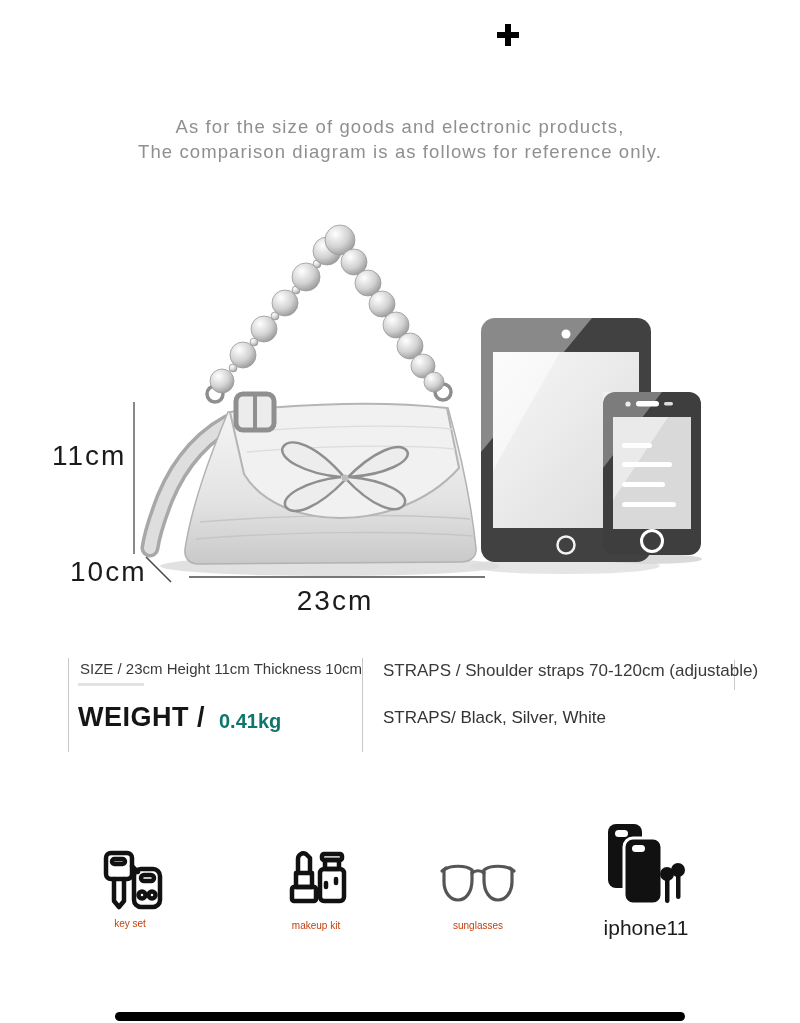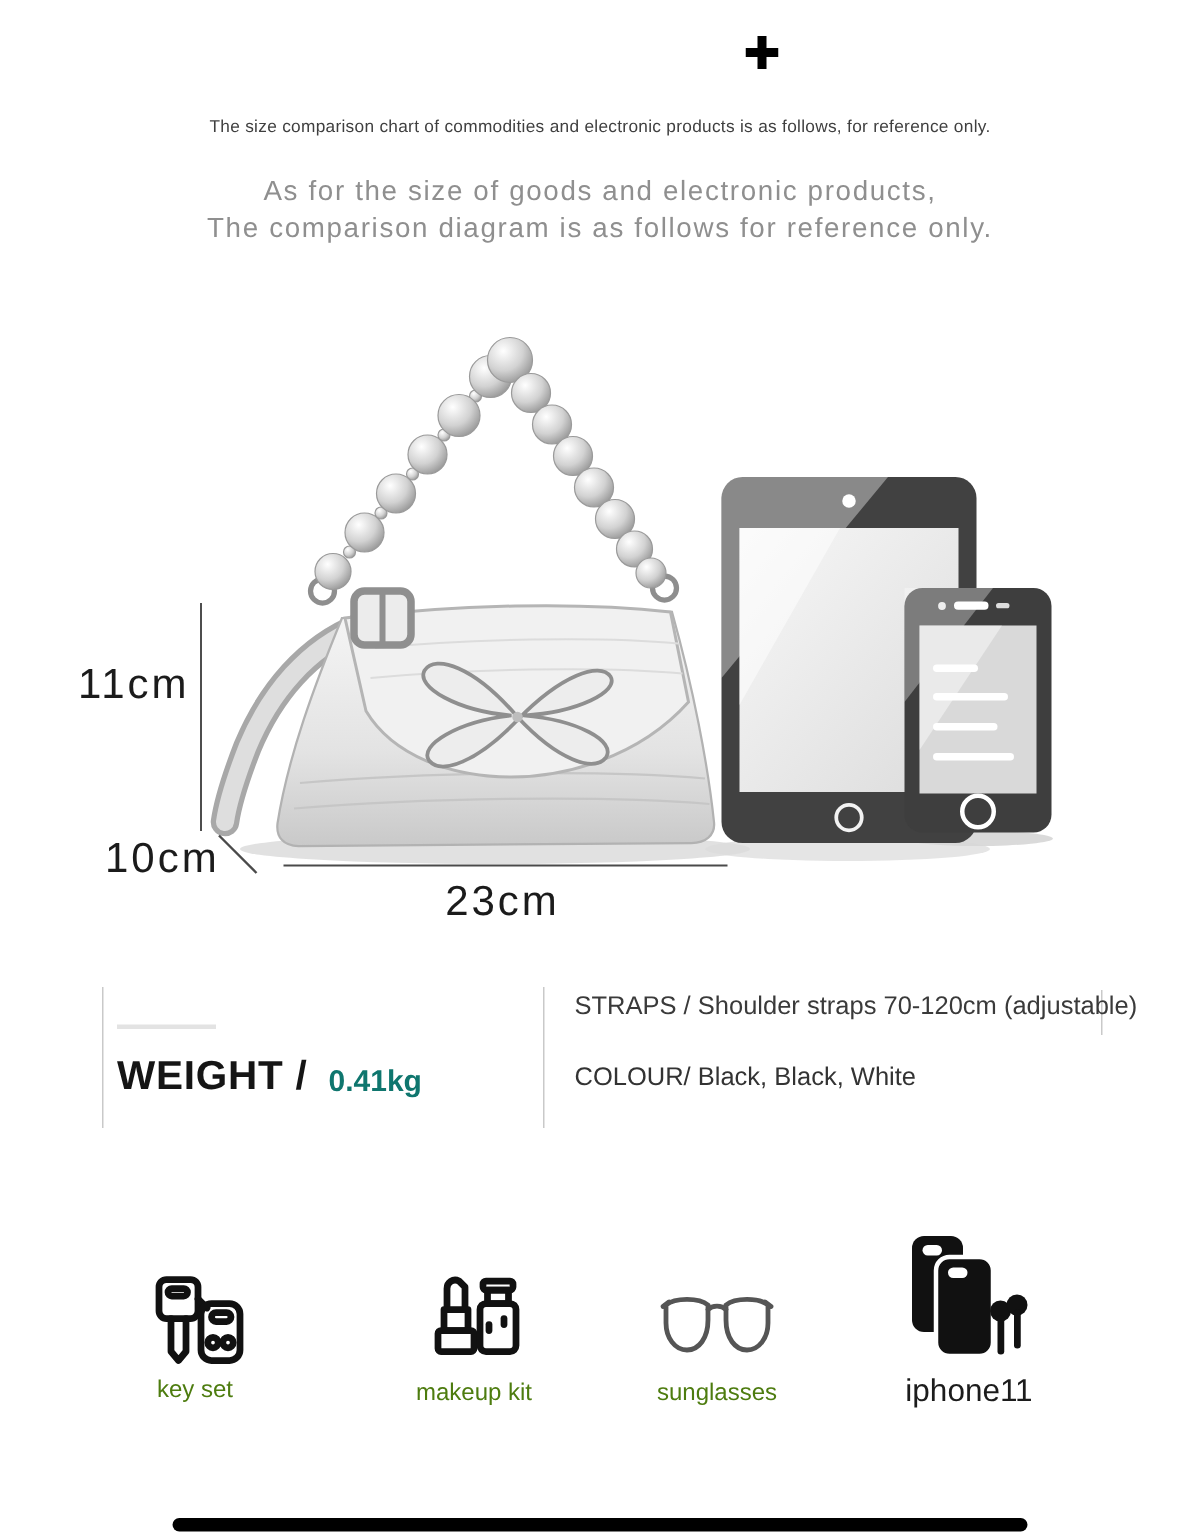--- a/index.html
+++ b/index.html
@@ -17,35 +17,34 @@
   
   .divider{background:#c9c9c9;width:1px;}
   #spec-size{left:80px;top:660px;font-size:15px;color:#3a3a3a;}
   #size-underline{left:78px;top:683px;width:66px;height:3px;background:#e3e3e3;}
   #spec-straps{left:383px;top:661px;font-size:17px;color:#3a3a3a;}
   #weight-row{left:78px;top:702px;display:flex;align-items:flex-end;}
   #weight-label{font-size:27px;font-weight:700;color:#151515;letter-spacing:.5px;}
   #weight-value{font-size:20px;font-weight:700;color:#0f766e;margin-left:14px;}
   #spec-colour{left:383px;top:708px;font-size:17px;color:#333;}
   
-  .fit-label{font-size:16px;color:#4d7c0f;text-align:center;width:160px;}
+  .fit-label{font-size:10px;color:#c2410c;text-align:center;width:160px;}
   #iphone-label{font-size:21px;color:#1c1c1c;}
   #bottom-bar{left:115px;top:1012px;width:570px;height:9px;background:#000;border-radius:4.5px;}
 </style>
 </head>
 <body>
 
 <div id="page">
 
   <svg class="abs" style="left:497px;top:24px" width="22" height="22" viewBox="0 0 22 22">
     <rect x="8" y="0" width="6" height="22" fill="#000"></rect>
     <rect x="0" y="8" width="22" height="6" fill="#000"></rect>
   </svg>
 
-  <div class="abs centered" id="notice">The size comparison chart of commodities and electronic products is as follows, for reference only.</div>
 
   <div class="abs centered" id="intro">
     <div class="intro-line">As for the size of goods and electronic products,</div>
     <div class="intro-line">The comparison diagram is as follows for reference only.</div>
   </div>
 
   <svg class="abs" style="left:0;top:210px" width="800" height="430" viewBox="0 210 800 430">
     <defs>
       <radialGradient id="bead" cx="35%" cy="30%" r="80%">
         <stop offset="0%" stop-color="#ffffff"></stop>
@@ -161,26 +160,27 @@
 
   <div class="abs measure" id="label-11cm">11cm</div>
   <div class="abs measure" id="label-10cm">10cm</div>
   <div class="abs measure" id="label-23cm">23cm</div>
 
   <div class="abs divider" style="left:68px;top:658px;height:94px"></div>
   <div class="abs divider" style="left:362px;top:658px;height:94px"></div>
   <div class="abs divider" style="left:734px;top:660px;height:30px"></div>
   <div class="abs" id="size-underline"></div>
 
+  <div class="abs" id="spec-size">SIZE / 23cm Height 11cm Thickness 10cm</div>
   <div class="abs" id="spec-straps">STRAPS / Shoulder straps 70-120cm (adjustable)</div>
   <div class="abs" id="weight-row">
     <span id="weight-label">WEIGHT /</span>
     <span id="weight-value">0.41kg</span>
   </div>
-  <div class="abs" id="spec-colour">COLOUR/ Black, Black, White</div>
+  <div class="abs" id="spec-colour">STRAPS/ Black, Silver, White</div>
 
   <svg class="abs" style="left:98px;top:845px" width="66" height="66" viewBox="0 0 66 66" fill="none" stroke="#111" stroke-width="4.5" stroke-linejoin="round" stroke-linecap="round">
     <rect x="8" y="8" width="26" height="26" rx="5"></rect>
     <rect x="14" y="14" width="13" height="5" rx="2.5"></rect>
     <path d="M16,34 L16,56 L21,62 L26,56 L26,34"></path>
     <line x1="34" y1="21" x2="40" y2="27"></line>
     <rect x="36" y="24" width="26" height="38" rx="7"></rect>
     <rect x="43" y="30" width="13" height="6" rx="3"></rect>
     <circle cx="44" cy="50" r="3.5"></circle>
     <circle cx="54" cy="50" r="3.5"></circle>

